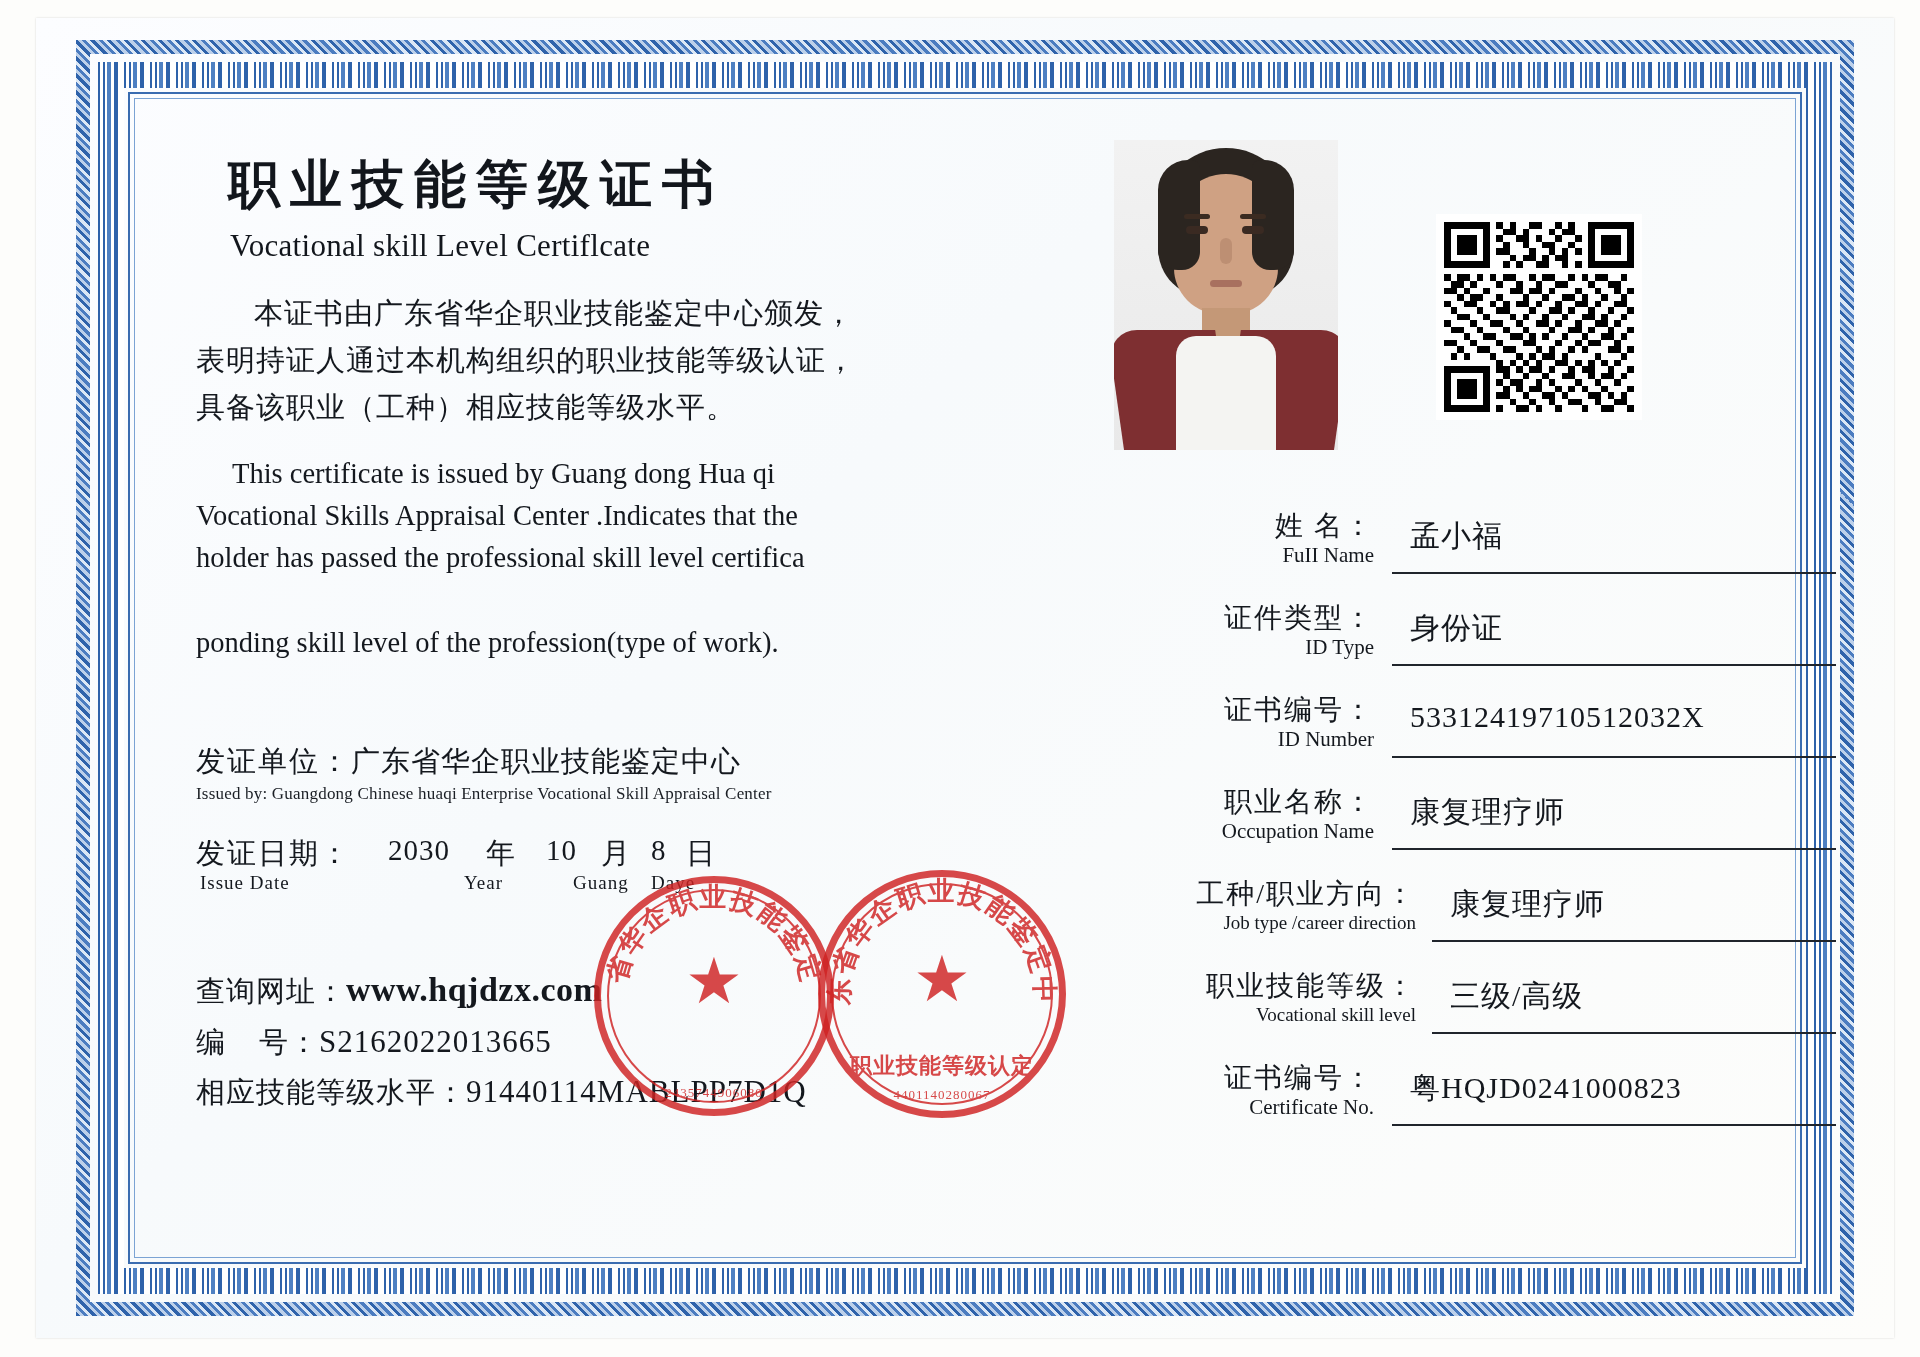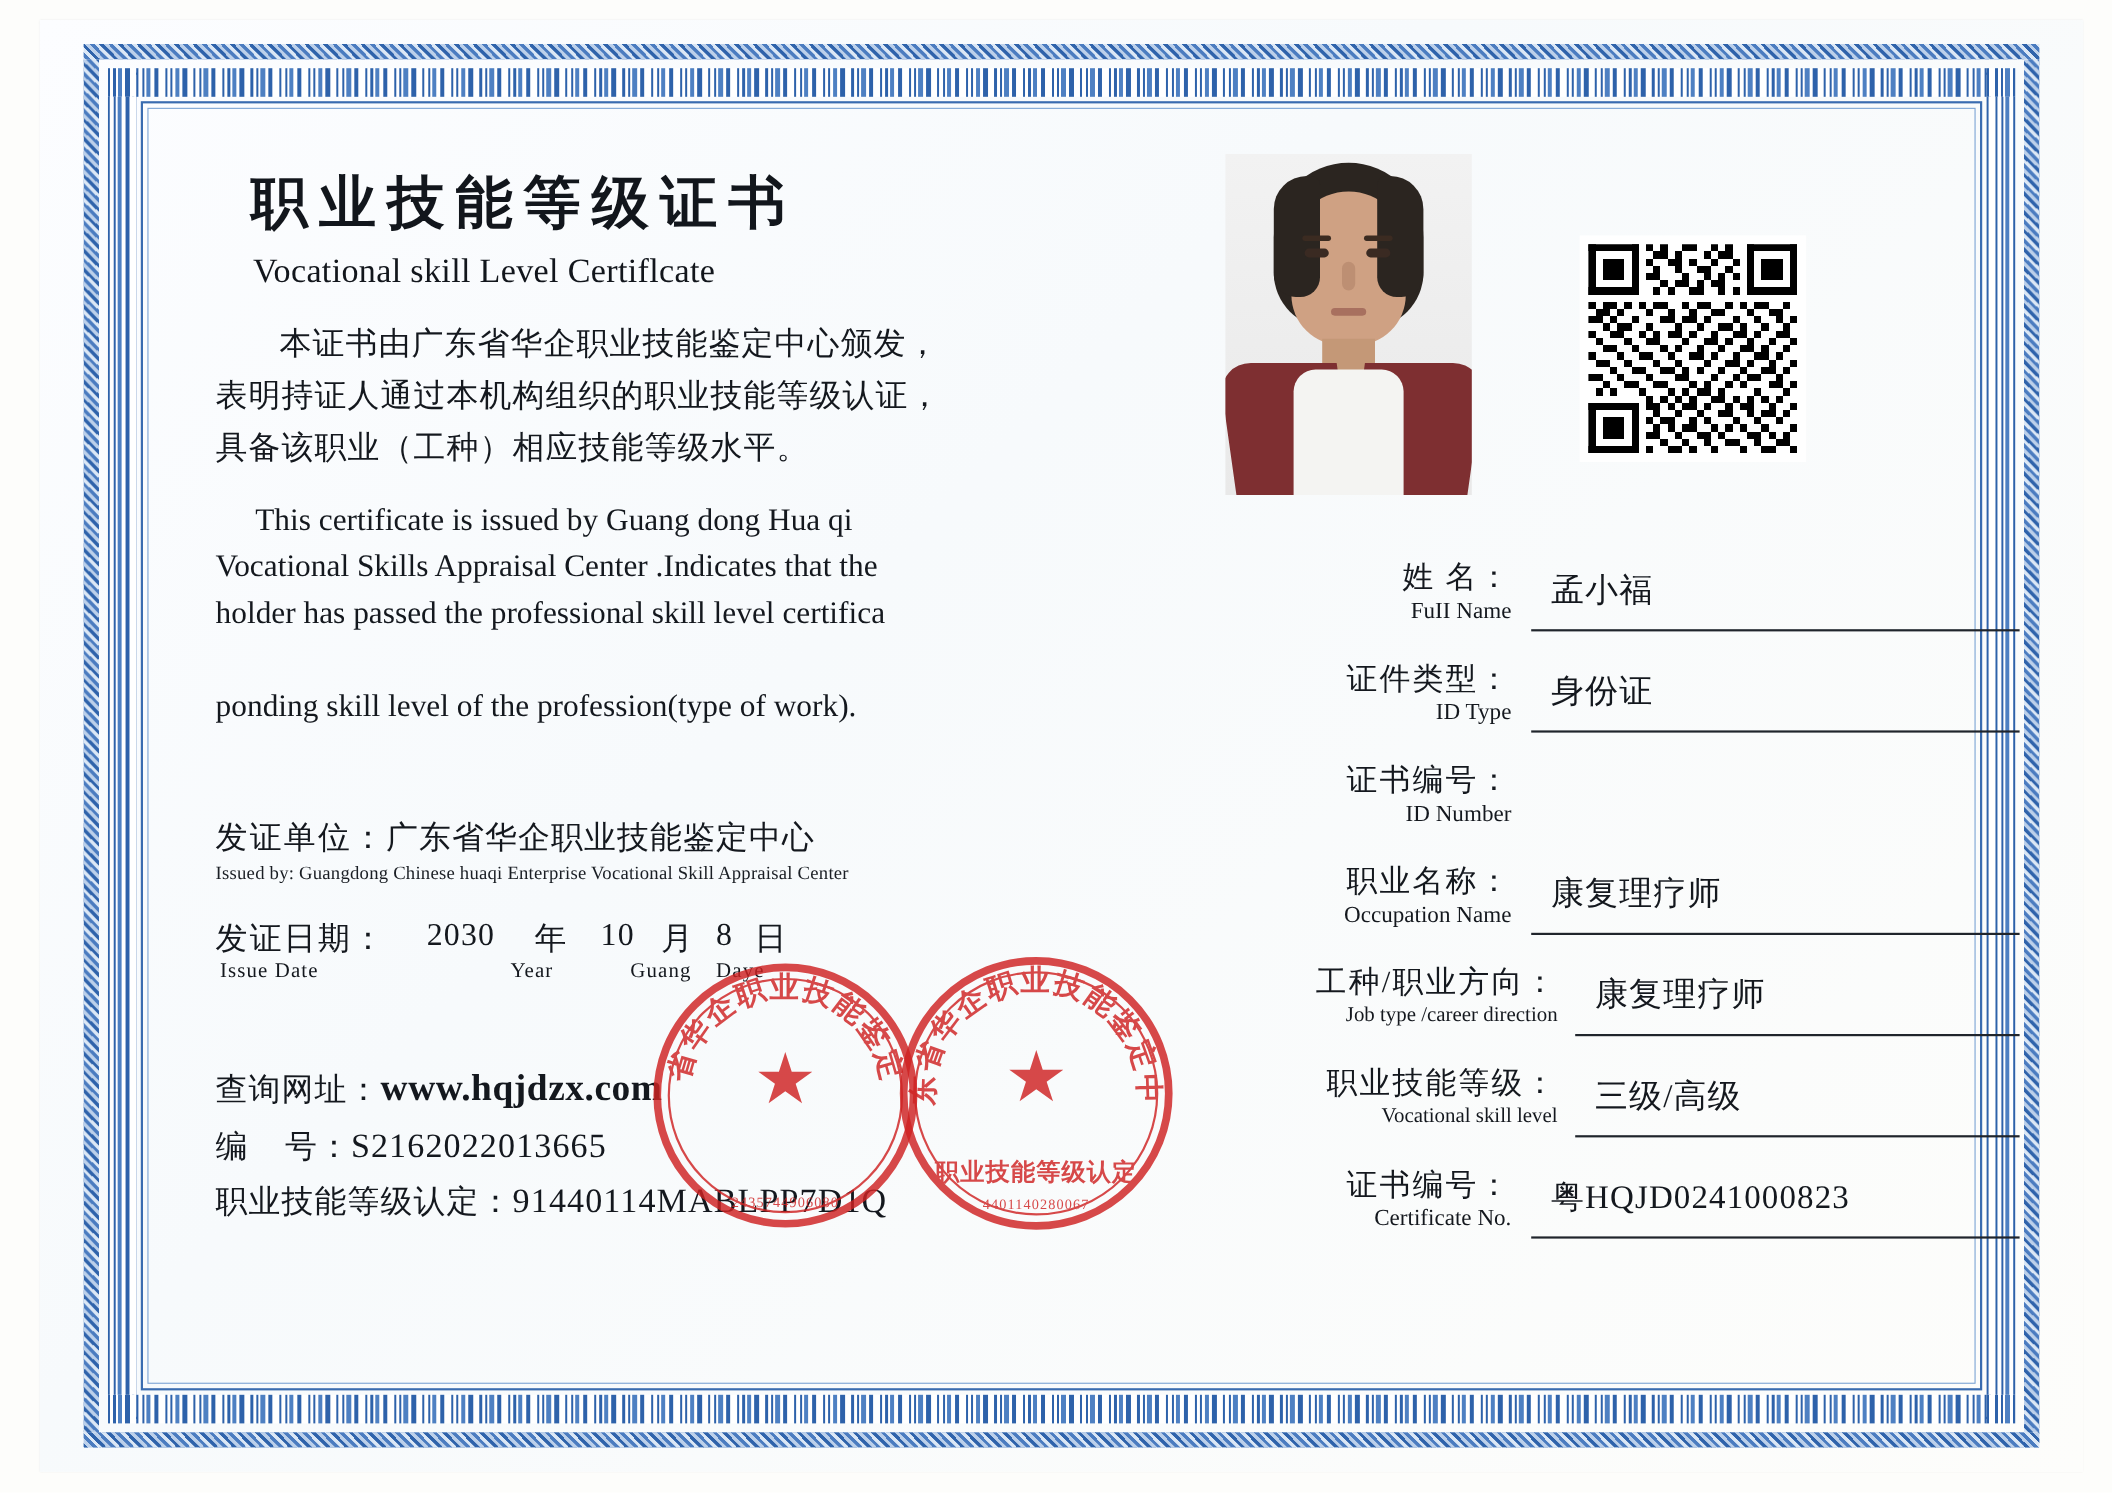--- a/index.html
+++ b/index.html
@@ -439,21 +439,21 @@
         <div class="footer-lines">
           <div class="row">
             <span class="lbl">查询网址：</span>
             <span class="val-url">www.hqjdzx.com</span>
           </div>
           <div class="row">
             <span class="lbl">编    号：</span>
             <span class="val">S2162022013665</span>
           </div>
           <div class="row">
-            <span class="lbl">职业技能等级认定：</span>
+            <span class="lbl">相应技能等级水平：</span>
             <span class="val">91440114MABLPP7D1Q</span>
           </div>
         </div>
       </div>
 
       <div class="photo">
         <div class="hair"></div>
         <div class="face"></div>
         <div class="hair-front-l"></div>
         <div class="hair-front-r"></div>
@@ -722,20 +722,23 @@
           <div class="field-value">
             <span>身份证</span>
           </div>
         </div>
 
         <div class="field-row">
           <div class="field-label">
             <span class="cn">证书编号：</span>
             <span class="en">ID Number</span>
           </div>
+          <div class="field-value">
+            <span>53312419710512032X</span>
+          </div>
         </div>
 
         <div class="field-row">
           <div class="field-label">
             <span class="cn">职业名称：</span>
             <span class="en">Occupation Name</span>
           </div>
           <div class="field-value">
             <span>康复理疗师</span>
           </div>

